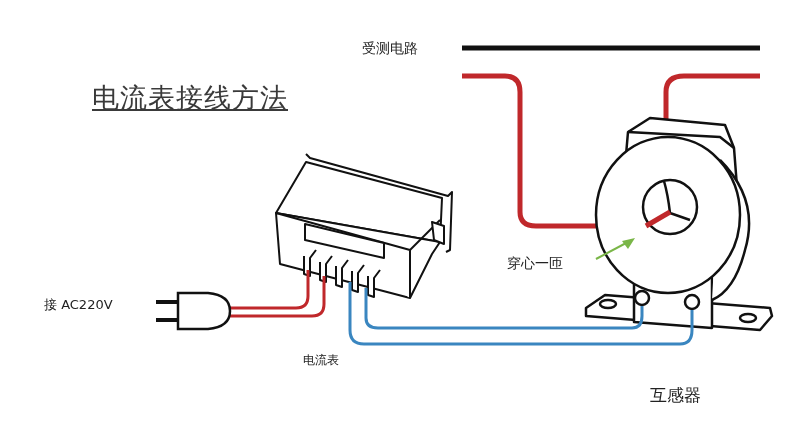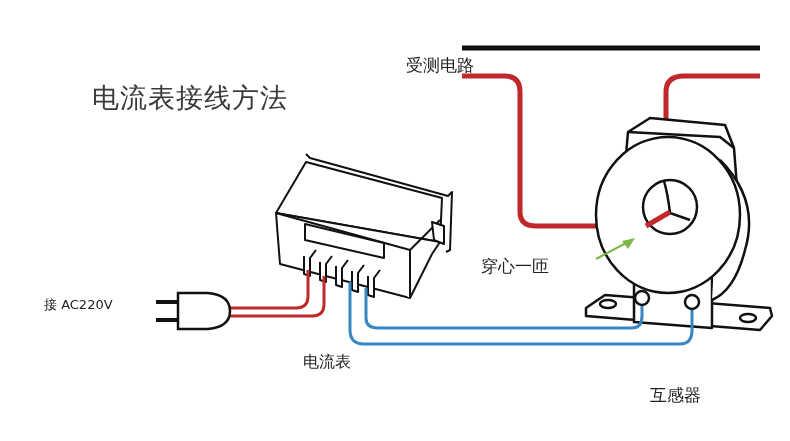--- a/index.html
+++ b/index.html
@@ -1,22 +1,22 @@
 <!DOCTYPE html>
 <html><head>
 <meta charset="utf-8">
 <style>
   html, body { margin:0; padding:0; background:#ffffff; }
   body { width:790px; height:441px; position:relative; overflow:hidden; font-family:"DejaVu Sans", sans-serif; }
   .lbl { position:absolute; color:#222; white-space:nowrap; }
-  #title { left:92px; top:80px; font-size:27px; color:#3a3a3a; letter-spacing:1px; }
-  #lbl-circuit { left:362px; top:54px; font-size:17px;margin-left:44px; }
+  #title { left:92px; top:80px; font-size:27px; color:#3a3a3a; letter-spacing:1px;text-decoration:underline; }
+  #lbl-circuit { left:362px; top:40px; font-size:14px; }
   #lbl-power { left:44px; top:296px; font-size:13px; }
-  #lbl-ammeter { left:303px; top:352px; font-size:16px; }
-  #lbl-through { left:481px; top:255px; font-size:17px;text-align:center; }
+  #lbl-ammeter { left:303px; top:352px; font-size:12px; }
+  #lbl-through { left:507px; top:255px; font-size:14px;text-align:center; }
   #lbl-ct { left:650px; top:356px; font-size:17px;margin-top:28px; }
   svg { position:absolute; left:0; top:0; }
 </style>
 </head>
 <body>
 
 <svg width="790" height="441" viewBox="0 0 790 441">
 
   <line x1="462" y1="48" x2="760" y2="48" stroke="#111" stroke-width="5"></line>
 

